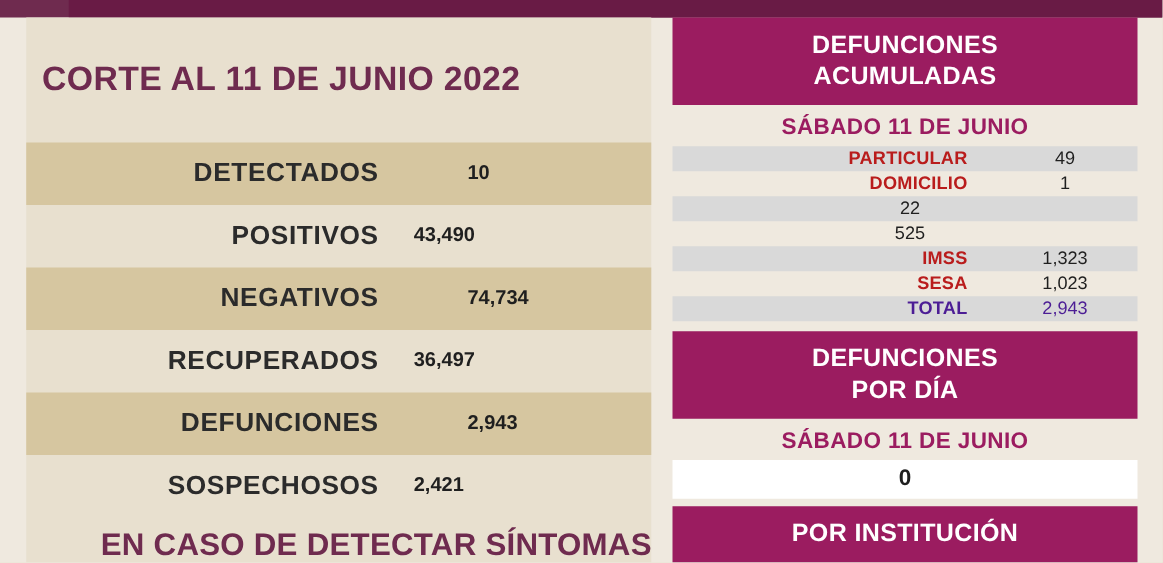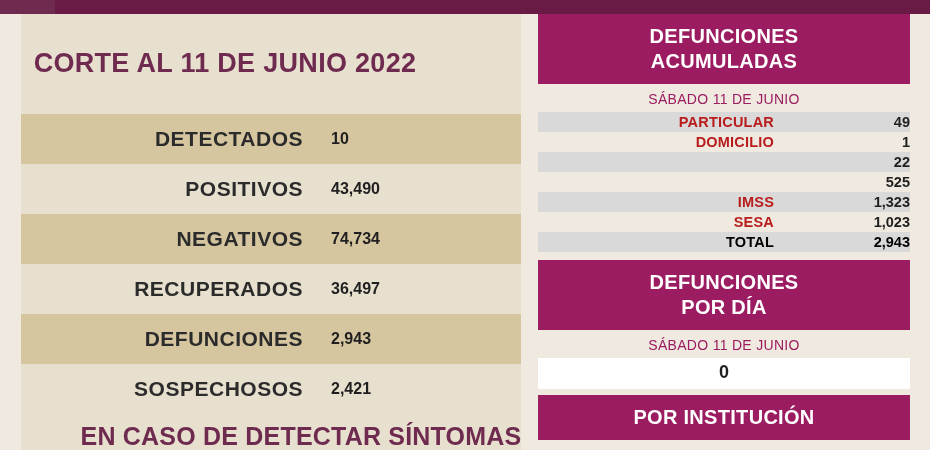--- a/index.html
+++ b/index.html
@@ -63,20 +63,21 @@
     width: 500px;
   }
   .row {
     position: relative;
     height: 50px;
     display: flex;
     align-items: center;
   }
   .row.shaded {
     background: #d6c6a0;
+    gap: 43px;
   }
   .row .label {
     width: 300px;
     text-align: right;
     padding-right: 18px;
     box-sizing: border-box;
     color: #2b2b2b;
     font-size: 21px;
     font-weight: bold;
     letter-spacing: 0.5px;
@@ -114,22 +115,22 @@
     text-align: center;
     font-weight: bold;
     font-size: 20px;
     line-height: 25px;
     padding: 10px 0 10px 0;
     letter-spacing: 0.3px;
   }
   .subhead {
     text-align: center;
     color: #9b1c60;
-    font-weight: normal;
-    font-size: 14px;
+    font-weight: bold;
+    font-size: 18px;
     padding: 7px 0 5px 0;
     letter-spacing: 0.3px;
   }
   .dtable {
     width: 372px;
   }
   .drow {
     display: flex;
     align-items: center;
     height: 20px;
@@ -142,30 +143,30 @@
     text-align: right;
     padding-right: 12px;
     box-sizing: border-box;
     font-size: 14.5px;
     font-weight: bold;
     color: #b91c1c;
     letter-spacing: 0.2px;
   }
   .drow .dvalue {
     flex: 1;
-    text-align: right;
+    text-align: center;
     padding-left: 8px;
     box-sizing: border-box;
     font-size: 14.5px;
-    font-weight: bold;
+    font-weight: normal;
     color: #1f1f1f;
   }
   .drow.total .dlabel,
   .drow.total .dvalue {
-    color: #000000;
+    color: #4c1d95;
   }
   .gap-6 { height: 6px; }
   .gap-8 { height: 8px; }
   .big-number {
     background: #ffffff;
     text-align: center;
     font-size: 18px;
     font-weight: bold;
     color: #1f1f1f;
     padding: 4px 0 6px 0;

